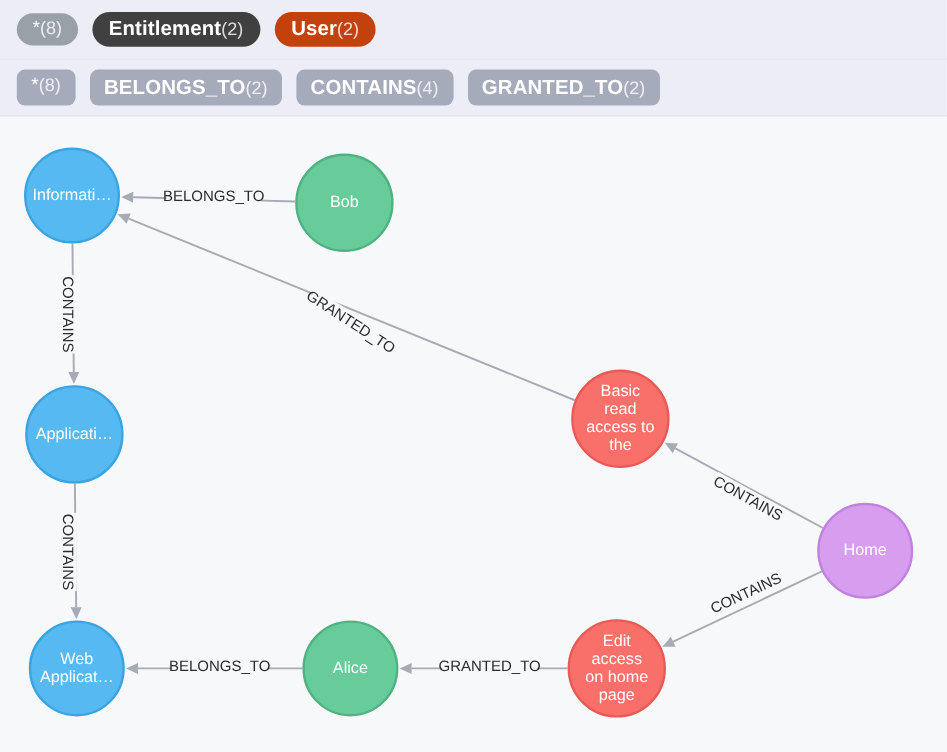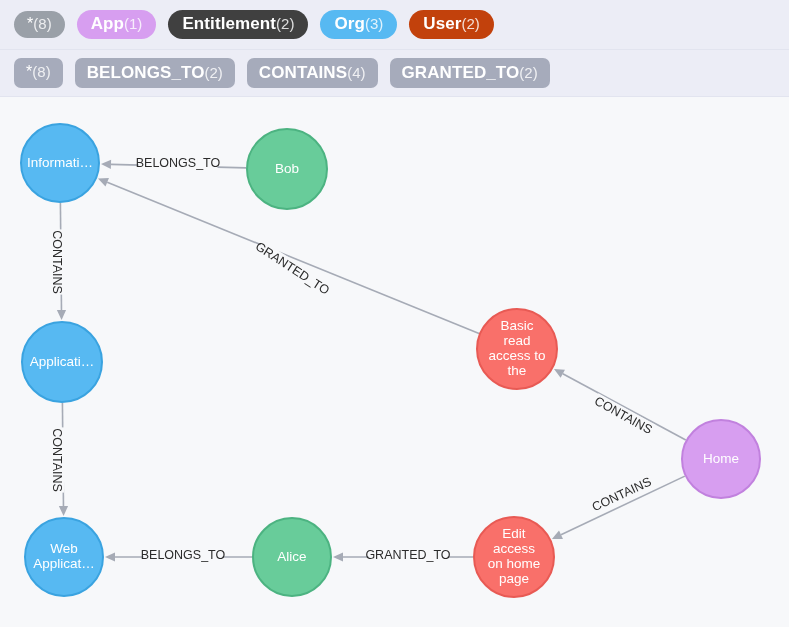--- a/index.html
+++ b/index.html
@@ -109,31 +109,23 @@
 </head>
 <body>
 
 <div id="app">
 
   <div class="chip-row row-labels" id="row-labels">
       <div class="chip small" style="background: rgb(154, 160, 168);">
         <span class="chip-name">*</span>
         <span class="chip-count">(8)</span>
       </div>
-      <div class="chip" style="background: rgb(215, 158, 240);">
-        <span class="chip-name">App</span>
-        <span class="chip-count">(1)</span>
-      </div>
       <div class="chip" style="background: #404040;">
         <span class="chip-name">Entitlement</span>
         <span class="chip-count">(2)</span>
-      </div>
-      <div class="chip" style="background: rgb(87, 185, 242);">
-        <span class="chip-name">Org</span>
-        <span class="chip-count">(3)</span>
       </div>
       <div class="chip" style="background: #c2410c;">
         <span class="chip-name">User</span>
         <span class="chip-count">(2)</span>
       </div>
     </div>
 
   <div class="chip-row row-types" id="row-types">
       <div class="chip small" style="background: rgb(166, 171, 187);">
         <span class="chip-name">*</span>

